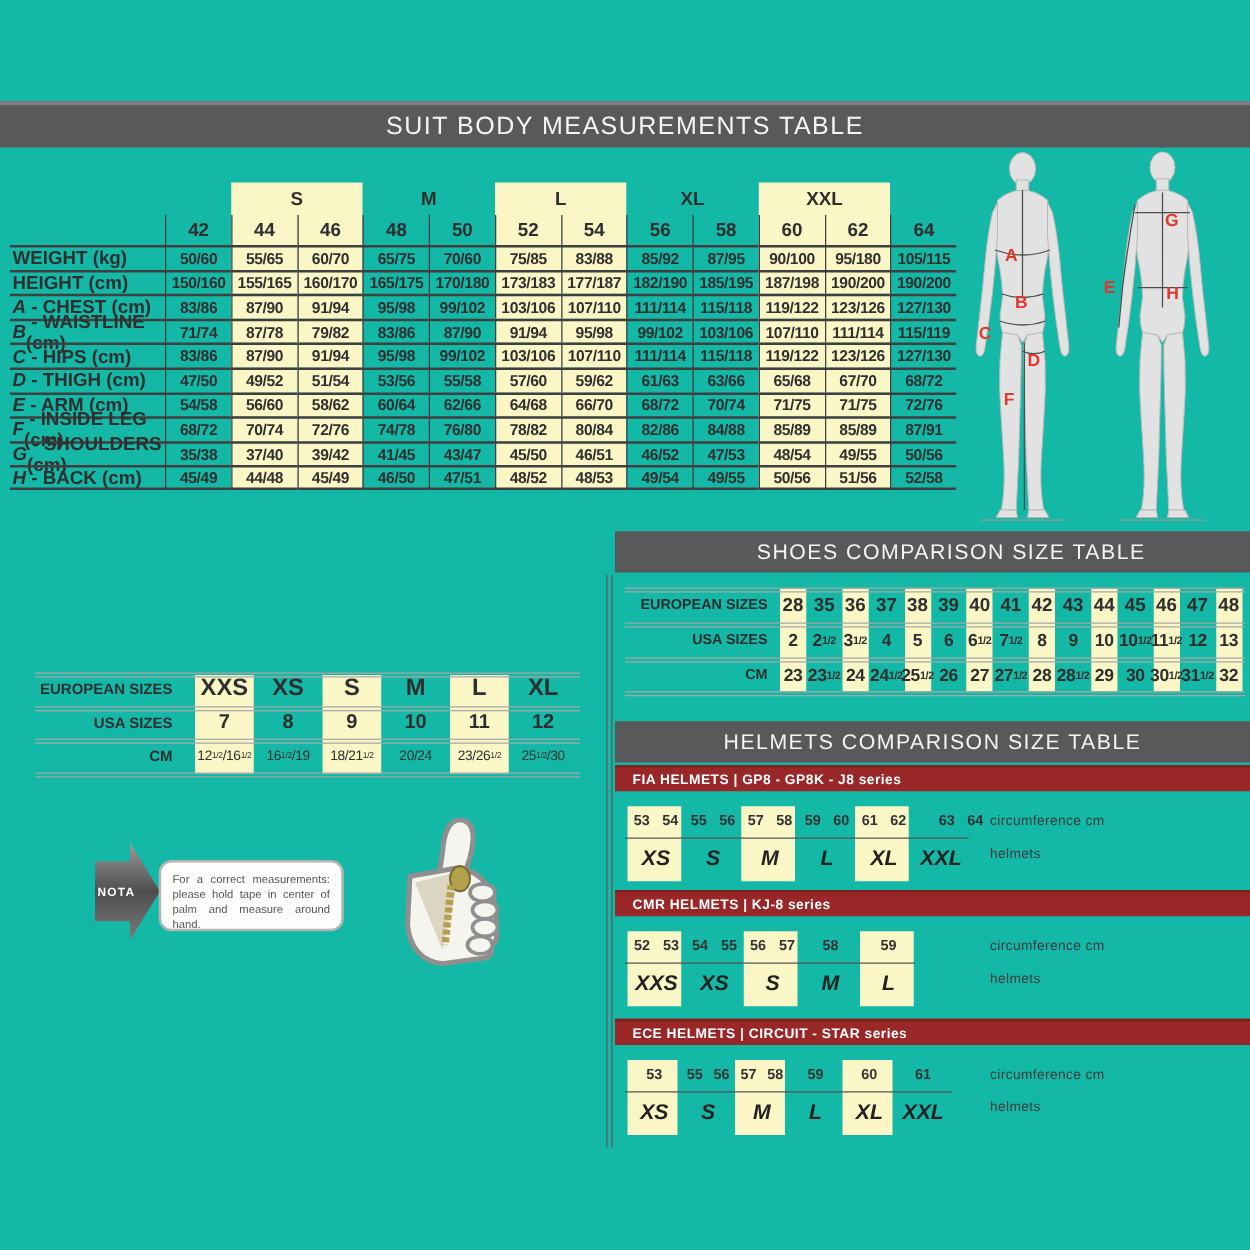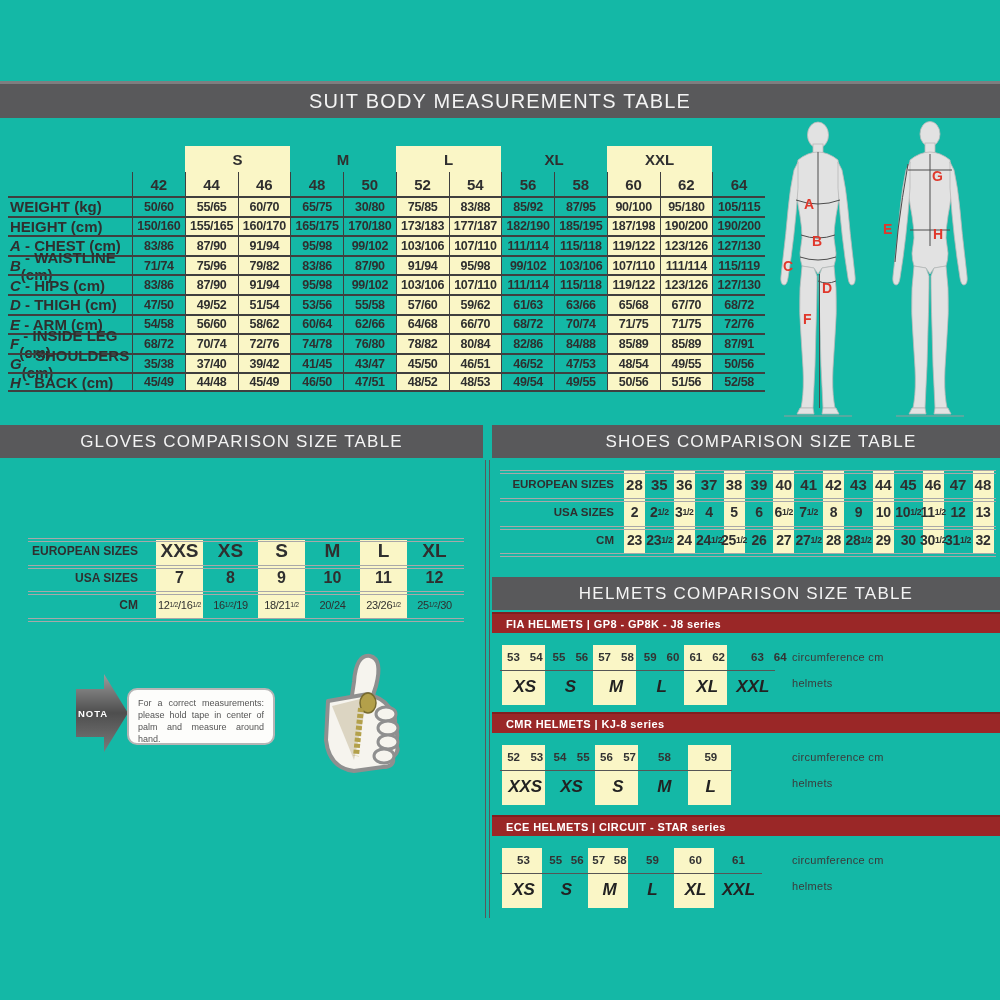--- a/index.html
+++ b/index.html
@@ -98,21 +98,21 @@
       <div class="st-cell st-n">56</div>
       <div class="st-cell st-n">58</div>
       <div class="st-cell st-n hl">60</div>
       <div class="st-cell st-n hl">62</div>
       <div class="st-cell st-n">64</div>
       <div class="st-cell st-label">WEIGHT (kg)</div>
       <div class="st-cell st-v">50/60</div>
       <div class="st-cell st-v hl">55/65</div>
       <div class="st-cell st-v hl">60/70</div>
       <div class="st-cell st-v">65/75</div>
-      <div class="st-cell st-v">30/80</div>
+      <div class="st-cell st-v">70/60</div>
       <div class="st-cell st-v hl">75/85</div>
       <div class="st-cell st-v hl">83/88</div>
       <div class="st-cell st-v">85/92</div>
       <div class="st-cell st-v">87/95</div>
       <div class="st-cell st-v hl">90/100</div>
       <div class="st-cell st-v hl">95/180</div>
       <div class="st-cell st-v">105/115</div>
       <div class="st-cell st-label">HEIGHT (cm)</div>
       <div class="st-cell st-v">150/160</div>
       <div class="st-cell st-v hl">155/165</div>
@@ -134,21 +134,21 @@
       <div class="st-cell st-v">99/102</div>
       <div class="st-cell st-v hl">103/106</div>
       <div class="st-cell st-v hl">107/110</div>
       <div class="st-cell st-v">111/114</div>
       <div class="st-cell st-v">115/118</div>
       <div class="st-cell st-v hl">119/122</div>
       <div class="st-cell st-v hl">123/126</div>
       <div class="st-cell st-v">127/130</div>
       <div class="st-cell st-label"><i>B</i>&nbsp;- WAISTLINE (cm)</div>
       <div class="st-cell st-v">71/74</div>
-      <div class="st-cell st-v hl">75/96</div>
+      <div class="st-cell st-v hl">87/78</div>
       <div class="st-cell st-v hl">79/82</div>
       <div class="st-cell st-v">83/86</div>
       <div class="st-cell st-v">87/90</div>
       <div class="st-cell st-v hl">91/94</div>
       <div class="st-cell st-v hl">95/98</div>
       <div class="st-cell st-v">99/102</div>
       <div class="st-cell st-v">103/106</div>
       <div class="st-cell st-v hl">107/110</div>
       <div class="st-cell st-v hl">111/114</div>
       <div class="st-cell st-v">115/119</div>
@@ -270,23 +270,20 @@
       <line class="mline" x1="48" y1="36" x2="48" y2="128"></line>
       <path class="mline" d="M28,112 L68,112"></path>
       <path class="mline" d="M26,46 Q20,80 16,112 L13,144"></path>
       <line class="baseline" x1="14" y1="298" x2="82" y2="298"></line>
       <text class="fig-letter" x="50" y="63">G</text>
       <text class="fig-letter" x="1" y="116">E</text>
       <text class="fig-letter" x="51" y="121">H</text>
     </g>
   </svg>
 
-  <div class="bar" id="gloves-bar">
-    <span>GLOVES COMPARISON SIZE TABLE</span>
-  </div>
   <div class="bar" id="shoes-bar">
     <span>SHOES COMPARISON SIZE TABLE</span>
   </div>
   <div class="bar" id="helmets-bar">
     <span>HELMETS COMPARISON SIZE TABLE</span>
   </div>
 
   <div class="vline" style="left:485px"></div>
   <div class="vline" style="left:489px"></div>
 

